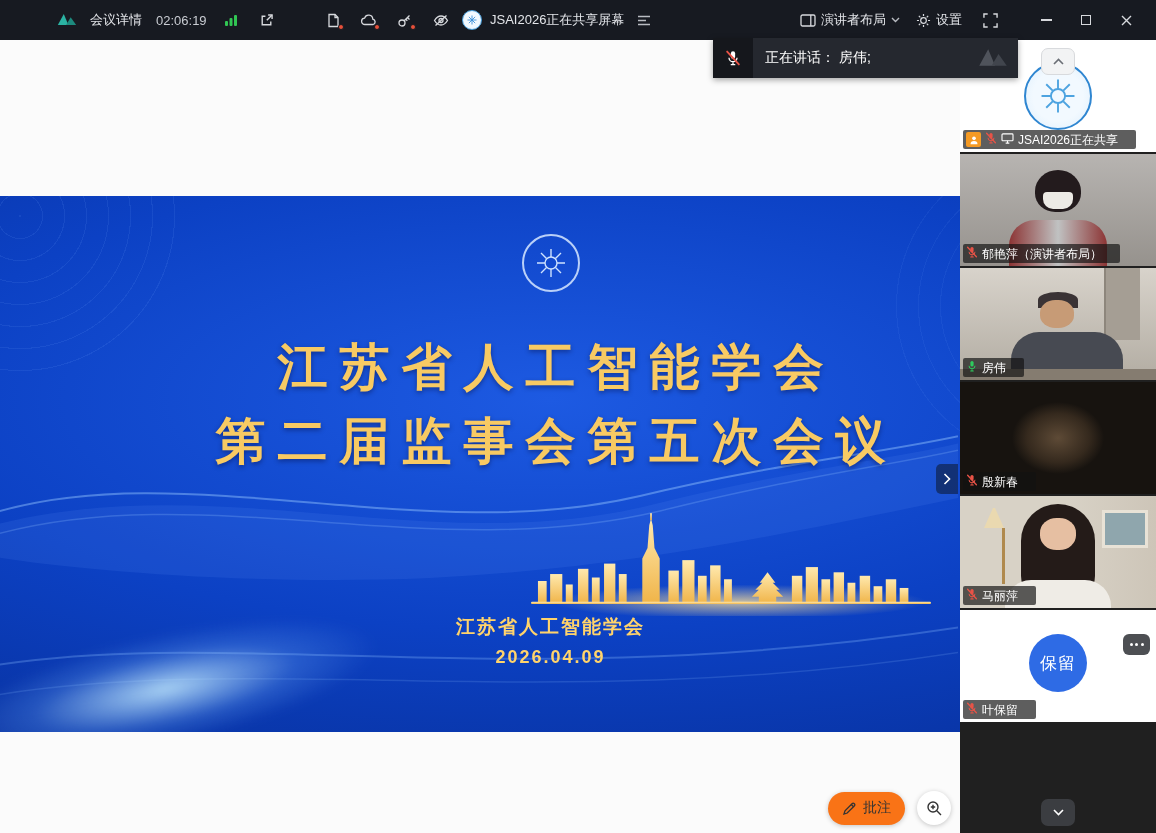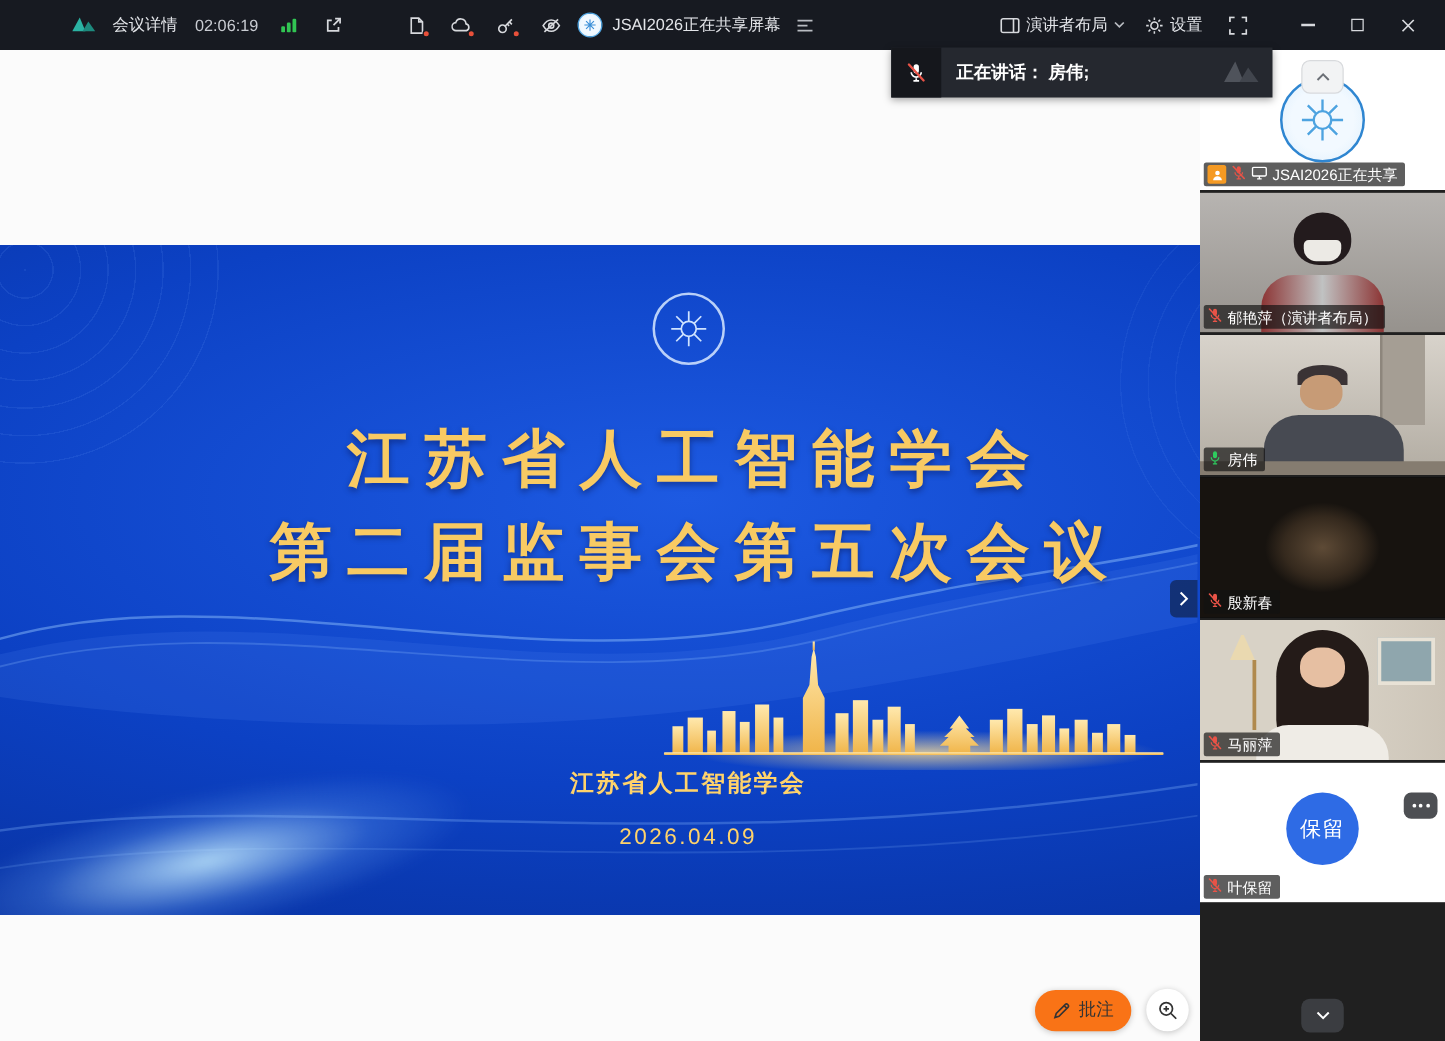--- a/index.html
+++ b/index.html
@@ -41,25 +41,25 @@
             background:radial-gradient(closest-side, rgba(195,235,255,.85), rgba(120,180,255,.25) 62%, transparent); filter:blur(4px); }
   .emblem { position:absolute; left:50%; top:38px; width:58px; height:58px; margin-left:-29px; border-radius:50%;
             border:2px solid rgba(215,232,255,.85); display:flex; align-items:center; justify-content:center; }
   .slide-titles { position:absolute; left:0; top:134px; width:100%; text-align:center;
                   color:#f8ca63; font-weight:bold; font-size:50px; line-height:74px;
                   letter-spacing:12px; padding-left:12px;
                   text-shadow:0 2px 5px rgba(0,0,40,.4); }
   .skyline { position:absolute; left:50%; bottom:116px; width:400px; margin-left:-20px; }
   .slide-footer { position:absolute; left:0; top:418px; width:100%; text-align:center; color:#ffd36b; }
   .sf-org { font-size:19px; font-weight:bold; letter-spacing:2px; }
-  .sf-date { font-size:18px; font-weight:normal; letter-spacing:2px; margin-top:19px; }
+  .sf-date { font-size:18px; font-weight:bold; letter-spacing:2px; margin-top:7px; }
 
   
   #toast { position:absolute; left:713px; top:38px; width:305px; height:40px; background:#25282f;
-           display:flex; align-items:center; z-index:50; box-shadow:0 2px 6px rgba(0,0,0,.35);font-weight:bold; }
+           display:flex; align-items:center; z-index:50; box-shadow:0 2px 6px rgba(0,0,0,.35); }
   .toast-micbox { width:40px; height:40px; background:#15171c; display:flex; align-items:center; justify-content:center; }
   .toast-text { color:#fff; font-size:14px; margin-left:12px; white-space:nowrap; }
   .toast-mark { margin-left:auto; margin-right:8px; opacity:.5; }
 
   
   #edge-handle { position:absolute; left:936px; top:464px; width:22px; height:30px;
                  background:rgba(10,15,25,.5); border-radius:5px 0 0 5px; display:flex;
                  align-items:center; justify-content:center; z-index:30; }
 
   
@@ -69,21 +69,21 @@
   .zoom-btn { width:34px; height:34px; background:#fff; border-radius:50%; display:flex; align-items:center;
               justify-content:center; box-shadow:0 1px 5px rgba(0,0,0,.22); }
 
   
   #sidebar { position:absolute; left:960px; top:40px; width:196px; height:793px; background:#202020;
              display:flex; flex-direction:column; gap:2px; overflow:hidden; }
   .tile { position:relative; flex:0 0 112px; overflow:hidden; background:#000; }
   .tile.speaking { box-shadow:inset 0 0 0 2px #23c95a; }
   .photo { position:absolute; inset:0; overflow:hidden; }
   .badge { position:absolute; left:3px; bottom:3px; display:inline-flex; align-items:center; gap:4px;
-           background:rgba(18,18,18,.68); padding:2px 6px 2px 3px; border-radius:2px; color:#fff;
+           background:rgba(18,18,18,.68); padding:2px 18px 2px 3px; border-radius:2px; color:#fff;
            font-size:12px; line-height:14px; white-space:nowrap; max-width:190px; z-index:5; }
   .mic-red { color:#e85347; } .mic-green { color:#2ecb5e; } .mic-white { color:#fff; }
   .person-box { width:15px; height:15px; background:#f59a23; border-radius:2px; display:flex;
                 align-items:center; justify-content:center; }
 
   
   .ph-white { background:#fff; }
   .big-logo { position:absolute; left:50%; top:50%; transform:translate(-50%,-50%); width:68px; height:68px;
               border:2.5px solid #2f86d1; border-radius:50%;
               background:radial-gradient(circle,#f2f9ff 55%,#dceefc); display:flex; align-items:center; justify-content:center; }

